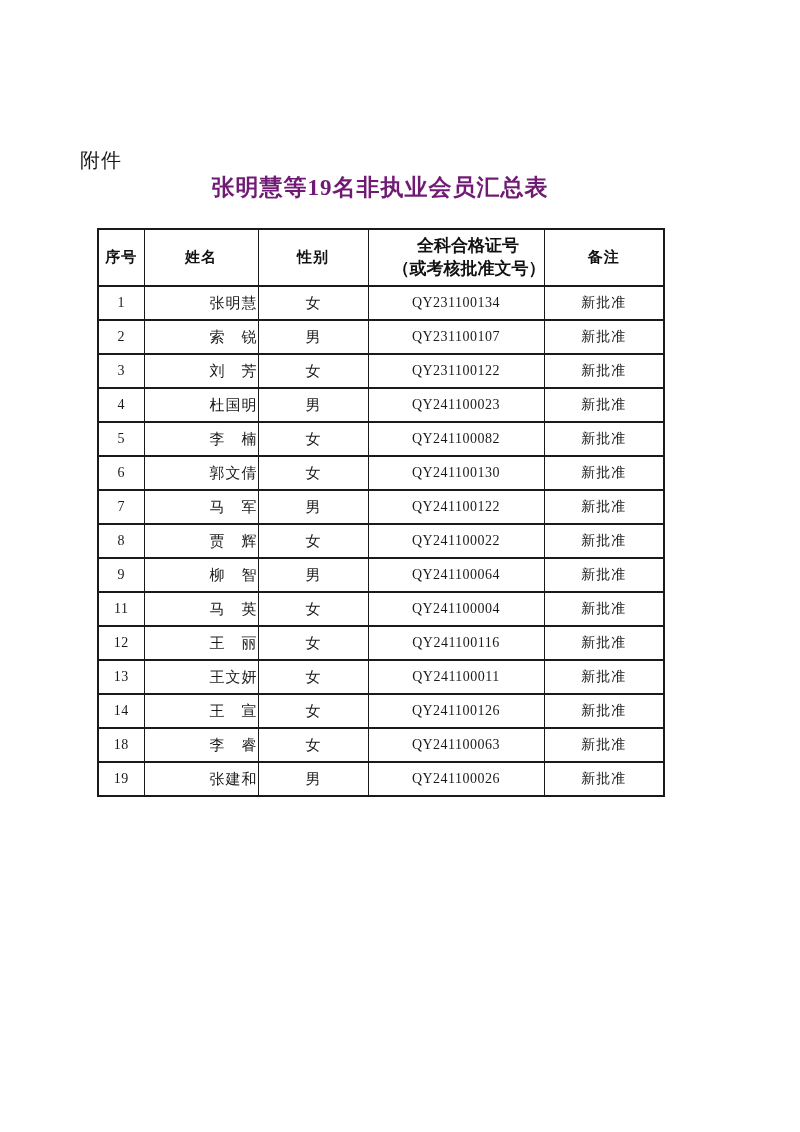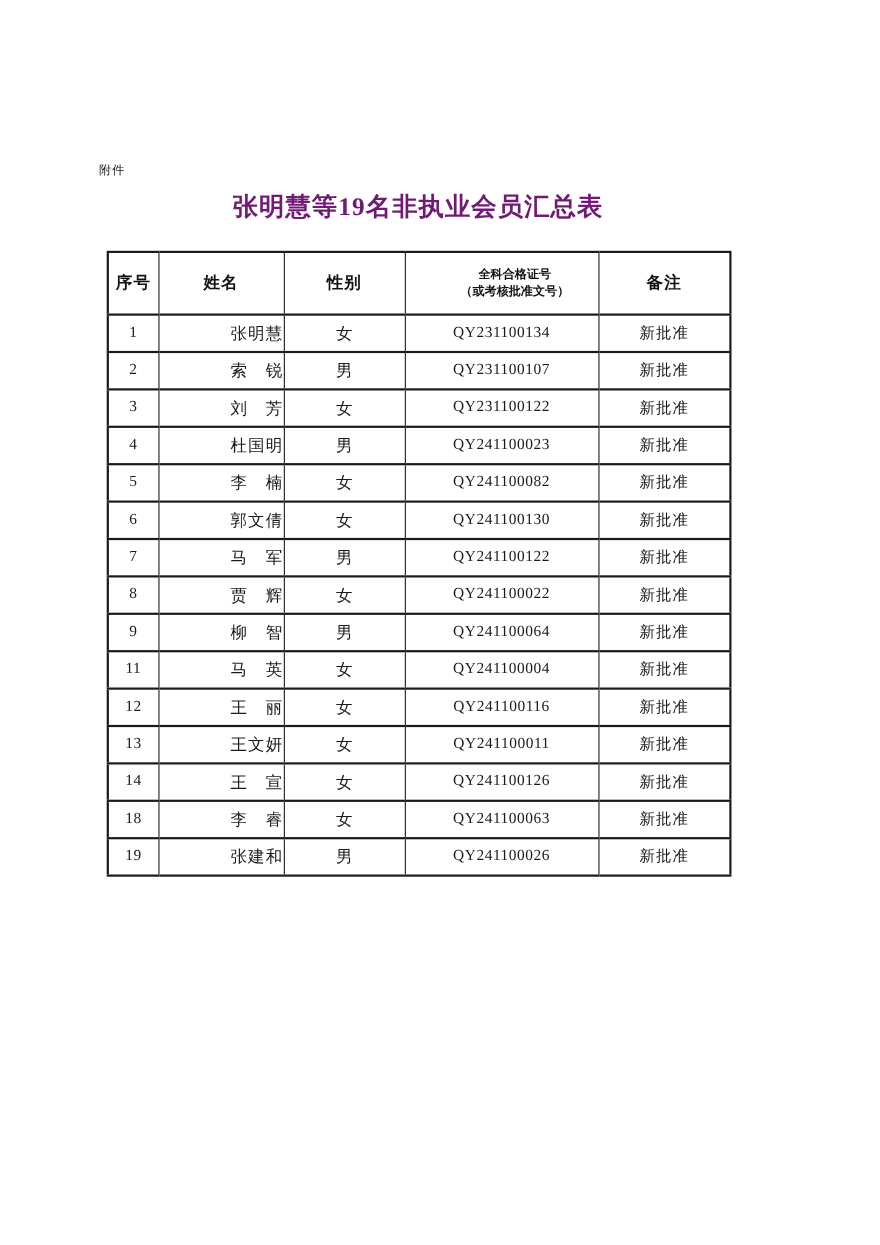--- a/index.html
+++ b/index.html
@@ -11,24 +11,24 @@
     position: relative;
     width: 800px;
     height: 1132px;
     background: #ffffff;
     color: #141414;
     font-family: "Liberation Serif", "DejaVu Serif", serif;
     overflow: hidden;
   }
   .attachment-label {
     position: absolute;
-    left: 90px;
+    left: 80px;
     top: 147px;
     font-family: "Liberation Sans", "DejaVu Sans", sans-serif;
-    font-size: 11px;
+    font-size: 20px;
     letter-spacing: 1px;
     color: #1a1a1a;
   }
   .doc-title {
     position: absolute;
     left: 97px;
     top: 172px;
     width: 566px;
     margin: 0;
     text-align: center;
@@ -65,21 +65,21 @@
   .member-table tbody tr {
     height: 34px;
   }
   .member-table th {
     font-weight: bold;
     font-size: 15px;
     letter-spacing: 1px;
     color: #111111;
   }
   .member-table th .cert-line {
-    font-size: 11px;
+    font-size: 17px;
     line-height: 1.35;
     letter-spacing: 0;
     padding-left: 24px;
   }
   .member-table td {
     font-size: 15px;
     color: #1a1a1a;
   }
   .member-table td.cell-index,
   .member-table td.cell-cert {

